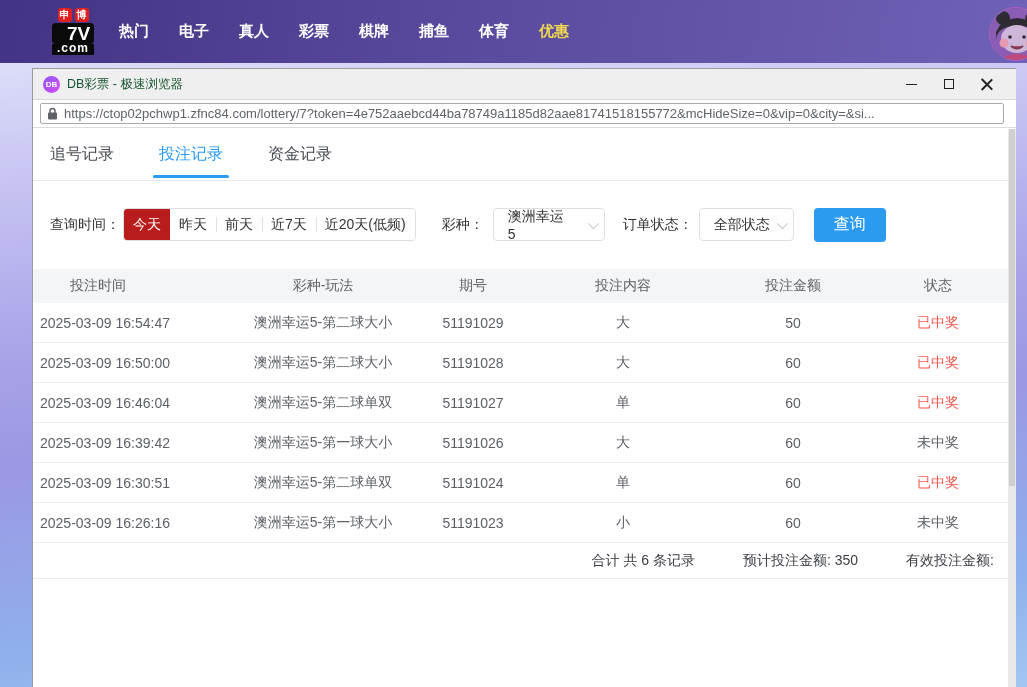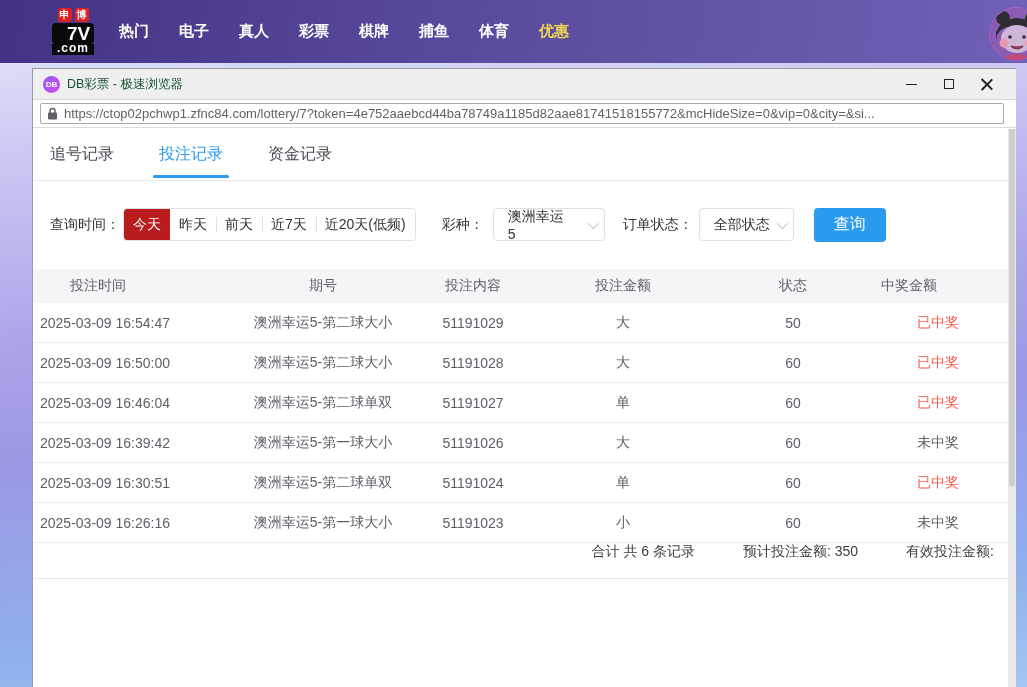--- a/index.html
+++ b/index.html
@@ -100,21 +100,21 @@
     width:1100px; align-items:center; }
   .thead { height:34px; background:#f4f5f7; color:#5f6166; font-size:14px; }
   .tbody-row { height:40px; font-size:14px; color:#5c5f66; border-bottom:1px solid #ebeef5; }
   .cell { text-align:center; white-space:nowrap; overflow:hidden; }
   .cell.c1 { text-align:left; padding-left:7px; }
   .thead .cell.c1 { padding-left:37px; }
   .cell.c7 { text-align:left; padding-left:8px; }
   .won { color:#f5574c; }
 
   
-  .summary { height:36px; display:flex; align-items:flex-start; justify-content:flex-end;
+  .summary { height:36px; display:flex; align-items:center; justify-content:flex-end;
     gap:48px; font-size:14px; color:#3a3d42; border-bottom:1px solid #e6e9ee; padding-right:14px;
     white-space:nowrap; }
 </style>
 </head>
 <body>
 
 <div class="site-nav">
   <div class="logo">
     <div class="logo-badges">
       <span class="logo-badge">申</span>
@@ -209,20 +209,21 @@
       <div class="select sel-status">
         <span>全部状态</span>
         <span class="chev"></span>
       </div>
       <button class="search-btn">查询</button>
     </div>
 
     <div class="table">
       <div class="trow thead">
         <div class="cell c1">投注时间</div>
+        <div class="cell">彩种-玩法</div>
         <div class="cell">期号</div>
         <div class="cell">投注内容</div>
         <div class="cell">投注金额</div>
         <div class="cell">状态</div>
         <div class="cell c7">中奖金额</div>
       </div>
 
       <div class="trow tbody-row">
         <div class="cell c1">2025-03-09 16:54:47</div>
         <div class="cell">澳洲幸运5-第二球大小</div>

